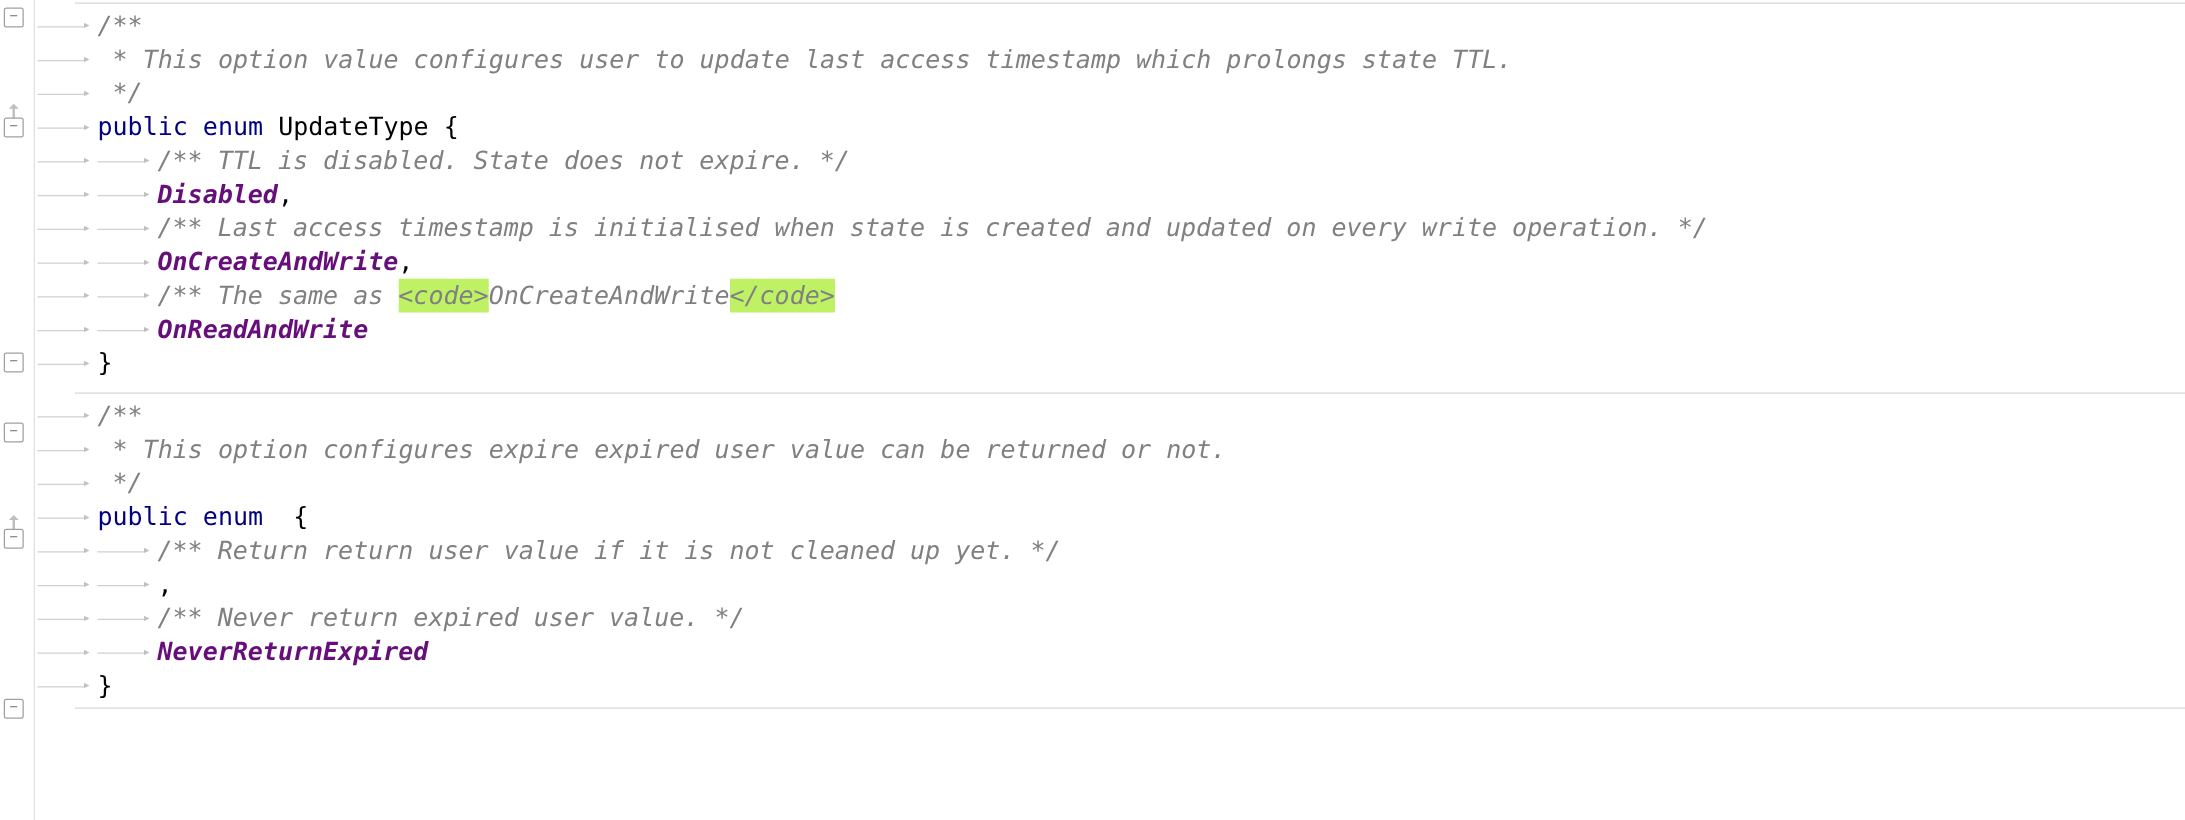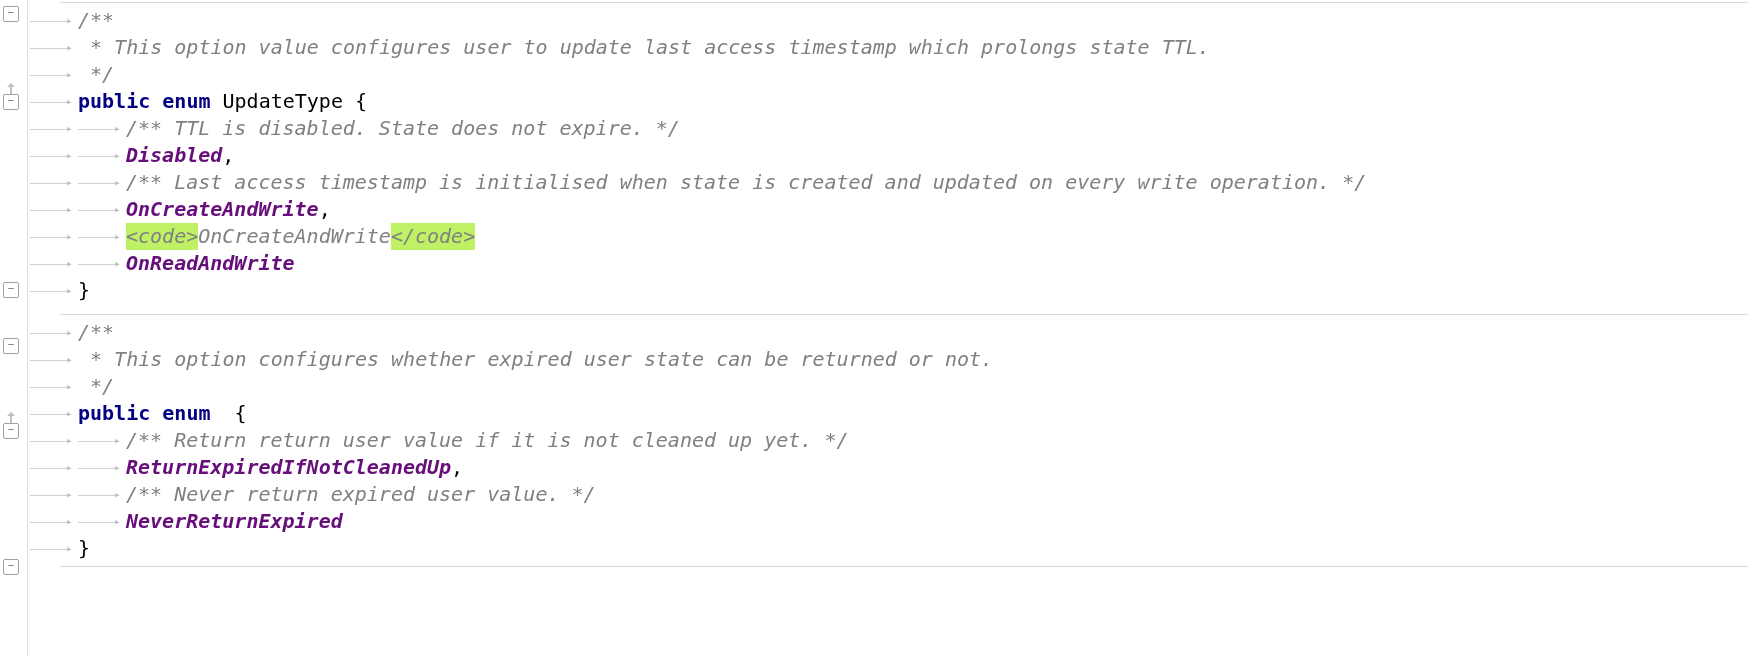--- a/index.html
+++ b/index.html
@@ -51,21 +51,21 @@
   }
   .indent-arrow {
     position: absolute;
     left: 36px;
     font-size: 11px;
     color: #c0c0c0;
     top: 50%;
     transform: translateY(-50%);
   }
   .doc { color: #808080; font-style: italic; }
-  .kw { color: #000080; font-weight: bold; font-style: normal; }
+  .kw { color: #000080; font-weight: normal; font-style: normal; }
   .typename { color: #000000; font-style: normal; }
   .enumval { color: #660e7a; font-weight: bold; font-style: italic; }
   .punct { color: #000000; font-style: normal; }
   .codetag { background: #bef264; color: #808080; font-style: italic; }
   .codeval { color: #808080; font-style: italic; }
   .gutter-icon {
     position:absolute;
     left:3px;
     width:16px; height:16px;
     cursor:pointer;
@@ -148,62 +148,62 @@
       <span class="doc ital">/** Last access timestamp is initialised when state is created and updated on every write operation. */</span>
     </div>
     <div class="line">
       <span class="indent"><span class="indent-line"></span><span class="indent-arrow">▸</span></span>
       <span class="indent"><span class="indent-line"></span><span class="indent-arrow">▸</span></span>
       <span class="enumval">OnCreateAndWrite</span><span class="punct">,</span>
     </div>
     <div class="line">
       <span class="indent"><span class="indent-line"></span><span class="indent-arrow">▸</span></span>
       <span class="indent"><span class="indent-line"></span><span class="indent-arrow">▸</span></span>
-      <span class="codetag">&lt;code&gt;</span><span class="codeval">OnCreateAndWrite</span><span class="codetag">&lt;/code&gt;</span>
+      <span class="doc ital">/** The same as </span><span class="codetag">&lt;code&gt;</span><span class="codeval">OnCreateAndWrite</span><span class="codetag">&lt;/code&gt;</span>
     </div>
     <div class="line">
       <span class="indent"><span class="indent-line"></span><span class="indent-arrow">▸</span></span>
       <span class="indent"><span class="indent-line"></span><span class="indent-arrow">▸</span></span>
       <span class="enumval">OnReadAndWrite</span>
     </div>
     <div class="line">
       <span class="indent"><span class="indent-line"></span><span class="indent-arrow">▸</span></span>
       <span class="punct">}</span>
     </div>
 
     <div style="height:8px"></div>
     <hr class="sep">
 
     <div class="line">
       <span class="indent"><span class="indent-line"></span><span class="indent-arrow">▸</span></span>
       <span class="doc">/**</span>
     </div>
     <div class="line">
       <span class="indent"><span class="indent-line"></span><span class="indent-arrow">▸</span></span>
-      <span class="doc ital"> * This option configures whether expired user state can be returned or not.</span>
+      <span class="doc ital"> * This option configures expire expired user value can be returned or not.</span>
     </div>
     <div class="line">
       <span class="indent"><span class="indent-line"></span><span class="indent-arrow">▸</span></span>
       <span class="doc"> */</span>
     </div>
     <div class="line">
       <span class="indent"><span class="indent-line"></span><span class="indent-arrow">▸</span></span>
       <span class="kw">public</span><span> </span>
       <span class="kw">enum</span><span> </span>
       <span class="punct"> {</span>
     </div>
     <div class="line">
       <span class="indent"><span class="indent-line"></span><span class="indent-arrow">▸</span></span>
       <span class="indent"><span class="indent-line"></span><span class="indent-arrow">▸</span></span>
       <span class="doc ital">/** Return return user value if it is not cleaned up yet. */</span>
     </div>
     <div class="line">
       <span class="indent"><span class="indent-line"></span><span class="indent-arrow">▸</span></span>
       <span class="indent"><span class="indent-line"></span><span class="indent-arrow">▸</span></span>
-      <span class="enumval">ReturnExpiredIfNotCleanedUp</span><span class="punct">,</span>
+      <span class="punct">,</span>
     </div>
     <div class="line">
       <span class="indent"><span class="indent-line"></span><span class="indent-arrow">▸</span></span>
       <span class="indent"><span class="indent-line"></span><span class="indent-arrow">▸</span></span>
       <span class="doc ital">/** Never return expired user value. */</span>
     </div>
     <div class="line">
       <span class="indent"><span class="indent-line"></span><span class="indent-arrow">▸</span></span>
       <span class="indent"><span class="indent-line"></span><span class="indent-arrow">▸</span></span>
       <span class="enumval">NeverReturnExpired</span>

